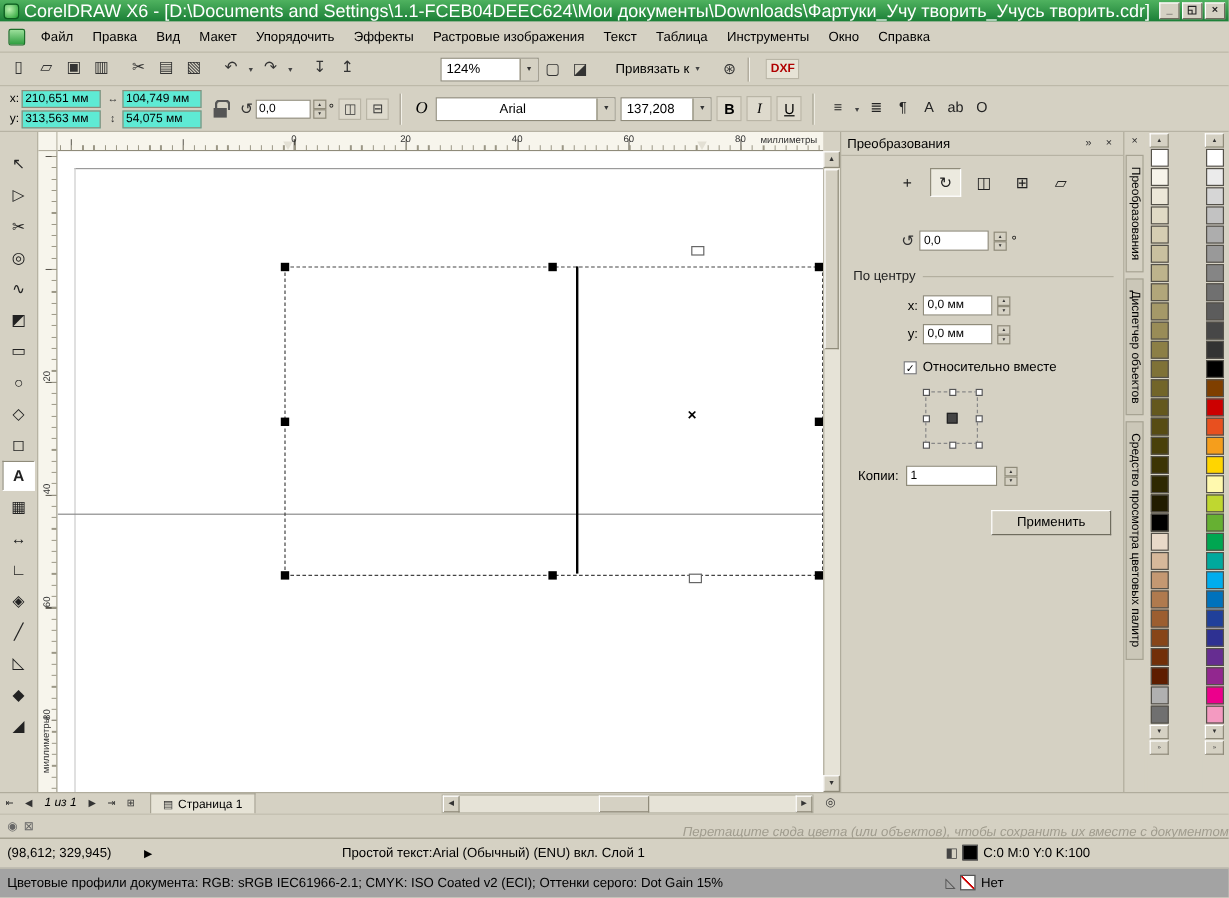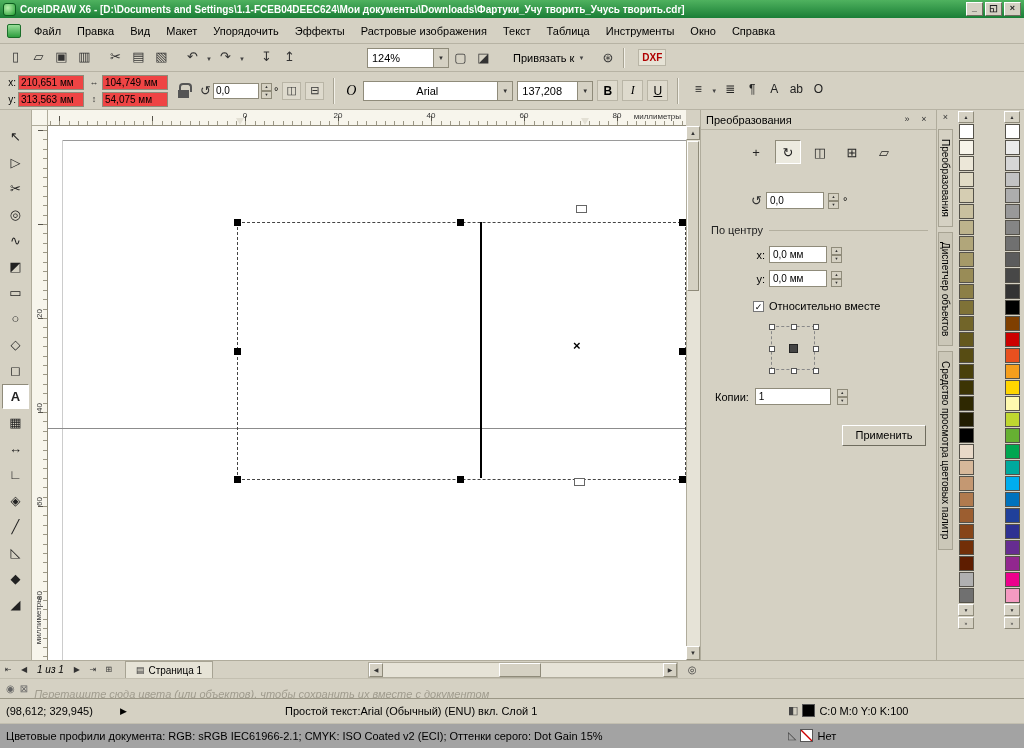--- a/index.html
+++ b/index.html
@@ -2,21 +2,21 @@
 <html><head>
 <meta charset="utf-8">
 <style>
   *{margin:0;padding:0;box-sizing:border-box;}
   body{width:1024px;height:748px;overflow:hidden;background:#d5d1c3;}
   #app{position:relative;width:1024px;height:748px;font-family:"Liberation Sans",sans-serif;font-size:11px;color:#000;background:#d5d1c3;}
 
   
   .titlebar{position:absolute;left:0;top:0;width:1024px;height:18px;background:linear-gradient(180deg,#4fb25f,#1a7e36);display:flex;align-items:center;padding:0 3px;gap:4px;}
   .app-icon{width:13px;height:13px;flex:0 0 13px;background:radial-gradient(circle at 35% 35%,#b9f0ae,#1f9e30);border:1px solid #0c5c1e;border-radius:3px;}
-  .title-text{color:#fff;font-weight:bold;font-size:10px;white-space:nowrap;overflow:hidden;flex:1;}
+  .title-text{color:#fff;font-weight:normal;font-size:15px;white-space:nowrap;overflow:hidden;flex:1;}
   .win-btns{display:flex;gap:2px;}
   .wbtn{width:17px;height:14px;background:#d5d1c3;border:1px solid;border-color:#fff #6f6c5e #6f6c5e #fff;font-size:9px;line-height:11px;text-align:center;font-weight:bold;color:#222;}
 
   
   .menubar{position:absolute;left:0;top:18px;width:1024px;height:26px;display:flex;align-items:center;border-bottom:1px solid #b7b3a4;padding-left:2px;background:#d5d1c3;}
   .doc-icon{width:14px;height:14px;margin:0 5px;background:linear-gradient(180deg,#9adf9a,#2f9e3f);border:1px solid #1c6e2a;border-radius:2px;}
   .menu-item{padding:5px 8px;white-space:nowrap;}
 
   
   .toolbar{position:absolute;left:0;top:44px;width:1024px;height:28px;display:flex;align-items:center;padding-left:4px;border-bottom:1px solid #b7b3a4;background:#d5d1c3;}
@@ -32,21 +32,21 @@
   .snap-drop .arr{font-size:6px;color:#444;}
   .options-btn{width:23px;height:22px;display:inline-flex;align-items:center;justify-content:center;font-size:13px;color:#333;margin-left:8px;}
   .dxf{color:#b00000;font-weight:bold;font-size:10px;margin-left:10px;border:1px solid #b9b5a6;padding:2px 3px;background:#e6e3d6;}
 
   
   .propbar{position:absolute;left:0;top:72px;width:1024px;height:38px;display:flex;align-items:center;padding-left:6px;gap:4px;border-bottom:1px solid #b7b3a4;background:#d5d1c3;}
   .pb-col{display:flex;flex-direction:column;gap:2px;}
   .pb-row{display:flex;align-items:center;gap:2px;height:15px;}
   .pb-label{width:10px;text-align:right;font-size:10px;}
   .pb-ico{width:12px;font-size:9px;text-align:center;color:#333;}
-  .pb-input{width:66px;height:15px;background:#ef4444;border:1px solid #8f8b7a;font-size:10px;padding:0 2px;display:inline-flex;align-items:center;white-space:nowrap;overflow:hidden;}
+  .pb-input{width:66px;height:15px;background:#5eead4;border:1px solid #8f8b7a;font-size:10px;padding:0 2px;display:inline-flex;align-items:center;white-space:nowrap;overflow:hidden;}
   .lock-btn{width:20px;height:20px;position:relative;margin:0 2px;}
   .lock-btn::before{content:"";position:absolute;left:5px;top:2px;width:9px;height:7px;border:2px solid #555;border-bottom:none;border-radius:4px 4px 0 0;}
   .lock-btn::after{content:"";position:absolute;left:4px;top:9px;width:11px;height:8px;background:#555;}
   .angle-row{display:flex;align-items:center;gap:2px;}
   .angle-input{width:46px;height:16px;background:#fff;border:1px solid #8f8b7a;font-size:10px;padding:0 2px;display:inline-flex;align-items:center;}
   .spin{display:inline-flex;flex-direction:column;width:11px;height:16px;}
   .spin span{flex:1;background:#d5d1c3;border:1px solid #8f8b7a;font-size:4px;line-height:6px;text-align:center;color:#333;}
   .mini-btn{width:19px;height:18px;display:inline-flex;align-items:center;justify-content:center;font-size:11px;color:#333;border:1px solid #b9b5a6;background:#dedacd;}
   .pb-sep{width:1px;height:26px;background:#a8a494;margin:0 5px;box-shadow:1px 0 0 #f2f0e8;}
   .font-preview{font-family:"Liberation Serif",serif;font-style:italic;font-size:14px;width:16px;text-align:center;}
@@ -117,21 +117,21 @@
   .dk-row{position:absolute;left:52px;display:flex;align-items:center;gap:4px;}
   .dk-row.xrow{top:136px;} .dk-row.yrow{top:160px;}
   .dk-label{width:12px;text-align:right;}
   .dk-check{position:absolute;left:52px;top:190px;display:flex;align-items:center;gap:5px;}
   .checkbox{width:11px;height:11px;background:#fff;border:1px solid #777;font-size:9px;line-height:10px;text-align:center;}
   .anchor{position:absolute;left:70px;top:216px;width:44px;height:44px;border:1px dashed #888;}
   .anchor .pt{position:absolute;width:6px;height:6px;border:1px solid #555;background:#fff;}
   .anchor .pt.c{width:9px;height:9px;background:#444;border-color:#222;}
   .dk-copies{position:absolute;left:14px;top:278px;display:flex;align-items:center;gap:6px;}
   .dk-copies .dk-input{width:76px;}
-  .apply-btn{position:absolute;right:10px;top:315px;width:84px;height:21px;background:#d5d1c3;border:1px solid;border-color:#fff #6f6c5e #6f6c5e #fff;text-align:center;line-height:19px;margin-left:22px;}
+  .apply-btn{position:absolute;right:10px;top:315px;width:100px;height:21px;background:#d5d1c3;border:1px solid;border-color:#fff #6f6c5e #6f6c5e #fff;text-align:center;line-height:19px;margin-left:22px;}
 
   
   .side-strip{position:absolute;left:936px;top:110px;width:18px;height:550px;border-left:1px solid #b0ac9c;background:#d5d1c3;display:flex;flex-direction:column;align-items:center;padding-top:1px;gap:5px;}
   .strip-close{width:14px;height:13px;font-size:9px;line-height:12px;text-align:center;color:#333;}
   .side-tab{writing-mode:vertical-rl;padding:9px 1px;font-size:10px;background:#cbc7b8;border:1px solid #a7a393;white-space:nowrap;max-height:225px;overflow:hidden;}
   .side-tab.active{background:#d5d1c3;}
 
   
   .palette{position:absolute;top:110px;width:20px;height:550px;background:#d5d1c3;display:flex;flex-direction:column;align-items:center;padding-top:1px;}
   #palette-inner-wrap{left:956px;} #palette-outer-wrap{left:1002px;}
@@ -146,21 +146,21 @@
   .page-tab .pt-ico{font-size:9px;color:#333;}
   .hscroll{position:absolute;left:368px;top:1px;width:310px;height:16px;background:#e6e3d7;border:1px solid #b0ac9c;}
   .hscroll .sb-left{left:0;top:0;height:14px;}
   .hscroll .sb-right{right:0;top:0;height:14px;}
   .hscroll .sb-thumb{position:absolute;left:130px;top:0;width:42px;height:14px;background:#d5d1c3;border:1px solid;border-color:#fff #8f8b7a #8f8b7a #fff;}
   .quick-zoom{position:absolute;left:684px;top:1px;width:16px;height:16px;font-size:10px;text-align:center;line-height:15px;color:#333;}
 
   
   .hintbar{position:absolute;left:0;top:678px;width:1024px;height:20px;background:#d5d1c3;border-top:1px solid #c3bfb0;display:flex;align-items:center;}
   .hint-icons{display:flex;gap:5px;padding:0 6px;color:#666;font-size:10px;}
-  .hint-text{flex:1;text-align:left;font-style:italic;color:#a09c8e;margin-top:11px;}
+  .hint-text{flex:1;text-align:right;font-style:italic;color:#a09c8e;margin-top:11px;}
 
   
   .status1{position:absolute;left:0;top:698px;width:1024px;height:25px;background:#d5d1c3;border-top:1px solid #9b9786;}
   .status2{position:absolute;left:0;top:723px;width:1024px;height:25px;background:#a3a3a3;border-top:1px solid #c3bfb0;}
   .coords{position:absolute;left:6px;top:6px;white-space:nowrap;}
   .coords-arrow{position:absolute;left:120px;top:7px;font-size:9px;}
   .obj-info{position:absolute;left:285px;top:6px;white-space:nowrap;}
   .fill-group{position:absolute;left:788px;top:5px;display:flex;align-items:center;gap:4px;}
   .fill-ico,.outline-ico{font-size:11px;color:#444;}
   .fill-swatch{width:13px;height:13px;background:#000;border:1px solid #555;}

